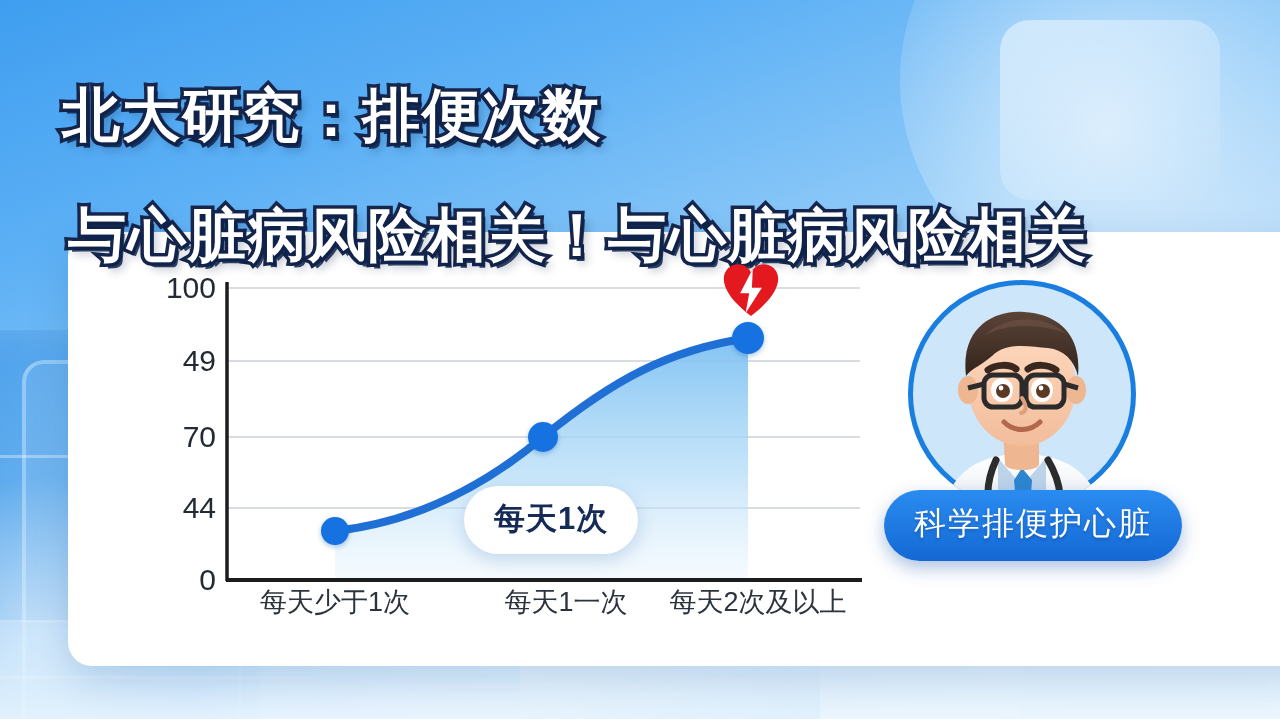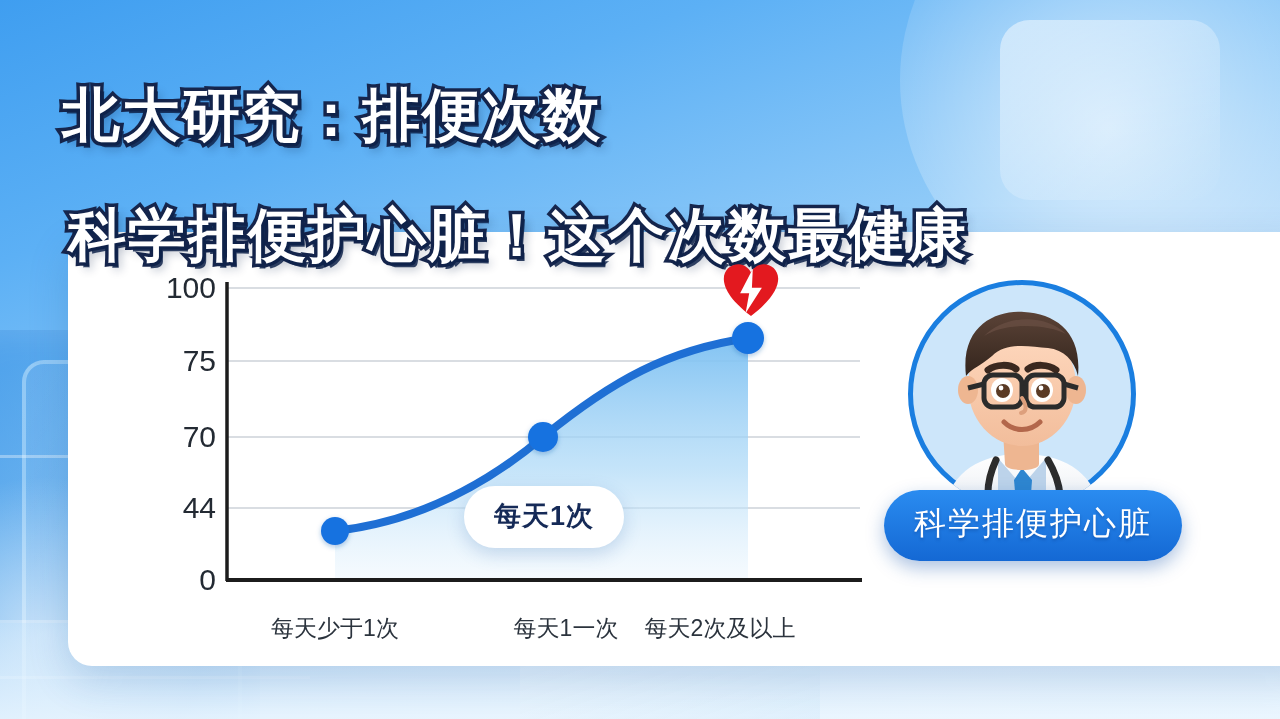--- a/index.html
+++ b/index.html
@@ -132,37 +132,36 @@
     font-size: 30px;
     color: #232a33;
     font-family: "Liberation Sans", sans-serif;
     transform: translateY(-50%);
   }
   .y-axis-labels { position: absolute; left: 78px; top: 0; width: 70px; height: 434px; }
 
   .x-label {
     position: absolute;
     top: 352px;
-    font-size: 23px;
+    font-size: 27px;
     color: #2b333d;
     white-space: nowrap;
     transform: translateX(-50%);
     font-family: "Liberation Sans", sans-serif;
-    margin-top: 29px;
   }
 
   
   .callout {
     position: absolute;
     left: 464px; top: 486px;
     padding: 12px 30px 14px;
     background: #ffffff;
     border-radius: 34px;
     box-shadow: 0 6px 18px rgba(40,100,175,.22);
-    font-size: 27px;
+    font-size: 31px;
     font-weight: 700;
     color: #152a57;
     letter-spacing: 1px;
     z-index: 8;
   }
 
   
   .heart-icon {
     position: absolute;
     left: 722px; top: 263px;
@@ -225,30 +224,30 @@
   <div class="bg-layer bg-stripe-b"></div>
   <div class="bg-layer bg-stripe-c"></div>
   <div class="bg-layer bg-glow-left"></div>
   <div class="bg-layer bg-band-right"></div>
   <div class="bg-layer bg-bar-bottom"></div>
   <div class="bg-layer bg-cube"></div>
   <div class="bg-layer bg-sphere"></div>
 
   <div class="headline">
     <div class="headline-line l1">北大研究：排便次数</div>
-    <div class="headline-line l2">科学排便护心脏！这个次数最健康</div>
+    <div class="headline-line l2">与心脏病风险相关！与心脏病风险相关</div>
   </div>
 
   <div class="card">
 
     <div class="chart-wrap">
 
       <div class="y-axis-labels">
         <div class="y-label" style="top:56px;">100</div>
-        <div class="y-label" style="top:129px;">75</div>
+        <div class="y-label" style="top:129px;">49</div>
         <div class="y-label" style="top:205px;">70</div>
         <div class="y-label" style="top:276px;">44</div>
         <div class="y-label" style="top:348px;">0</div>
       </div>
 
       <svg class="chart-svg" width="900" height="434" viewBox="0 0 900 434">
         <defs>
           <linearGradient id="areaGrad" x1="0" y1="0" x2="0" y2="1">
             <stop offset="0%" stop-color="#7cc0f2" stop-opacity="0.95"></stop>
             <stop offset="55%" stop-color="#add9f7" stop-opacity="0.70"></stop>
@@ -274,21 +273,21 @@
         <line x1="159" y1="50" x2="159" y2="349" stroke="#1c1c1c" stroke-width="3.5"></line>
         <line x1="158" y1="348" x2="794" y2="348" stroke="#1c1c1c" stroke-width="4"></line>
 
         <circle cx="267" cy="299" r="14" fill="#1872e0" filter="url(#ptShadow)"></circle>
         <circle cx="475" cy="205" r="15" fill="#1872e0" filter="url(#ptShadow)"></circle>
         <circle cx="680" cy="106" r="16" fill="#1872e0" filter="url(#ptShadow)"></circle>
       </svg>
 
       <div class="x-label" style="left:267px;">每天少于1次</div>
       <div class="x-label" style="left:498px;">每天1一次</div>
-      <div class="x-label" style="left:652px;">每天2次及以上</div>
+      <div class="x-label" style="left:690px;">每天2次及以上</div>
 
     </div>
   </div>
 
   <svg class="heart-icon" viewBox="0 0 64 60">
     <path d="M32 58 C 8 40 2 26 2 17 C 2 7 10 1 18 1 C 25 1 30 6 32 10 C 34 6 39 1 46 1 C 54 1 62 7 62 17 C 62 26 56 40 32 58 Z" fill="#e3191f"></path>
     <path d="M34 6 L 20 33 L 30 33 L 26 55 L 44 27 L 33 27 Z" fill="#ffffff"></path>
   </svg>
 
   <div class="doctor">

